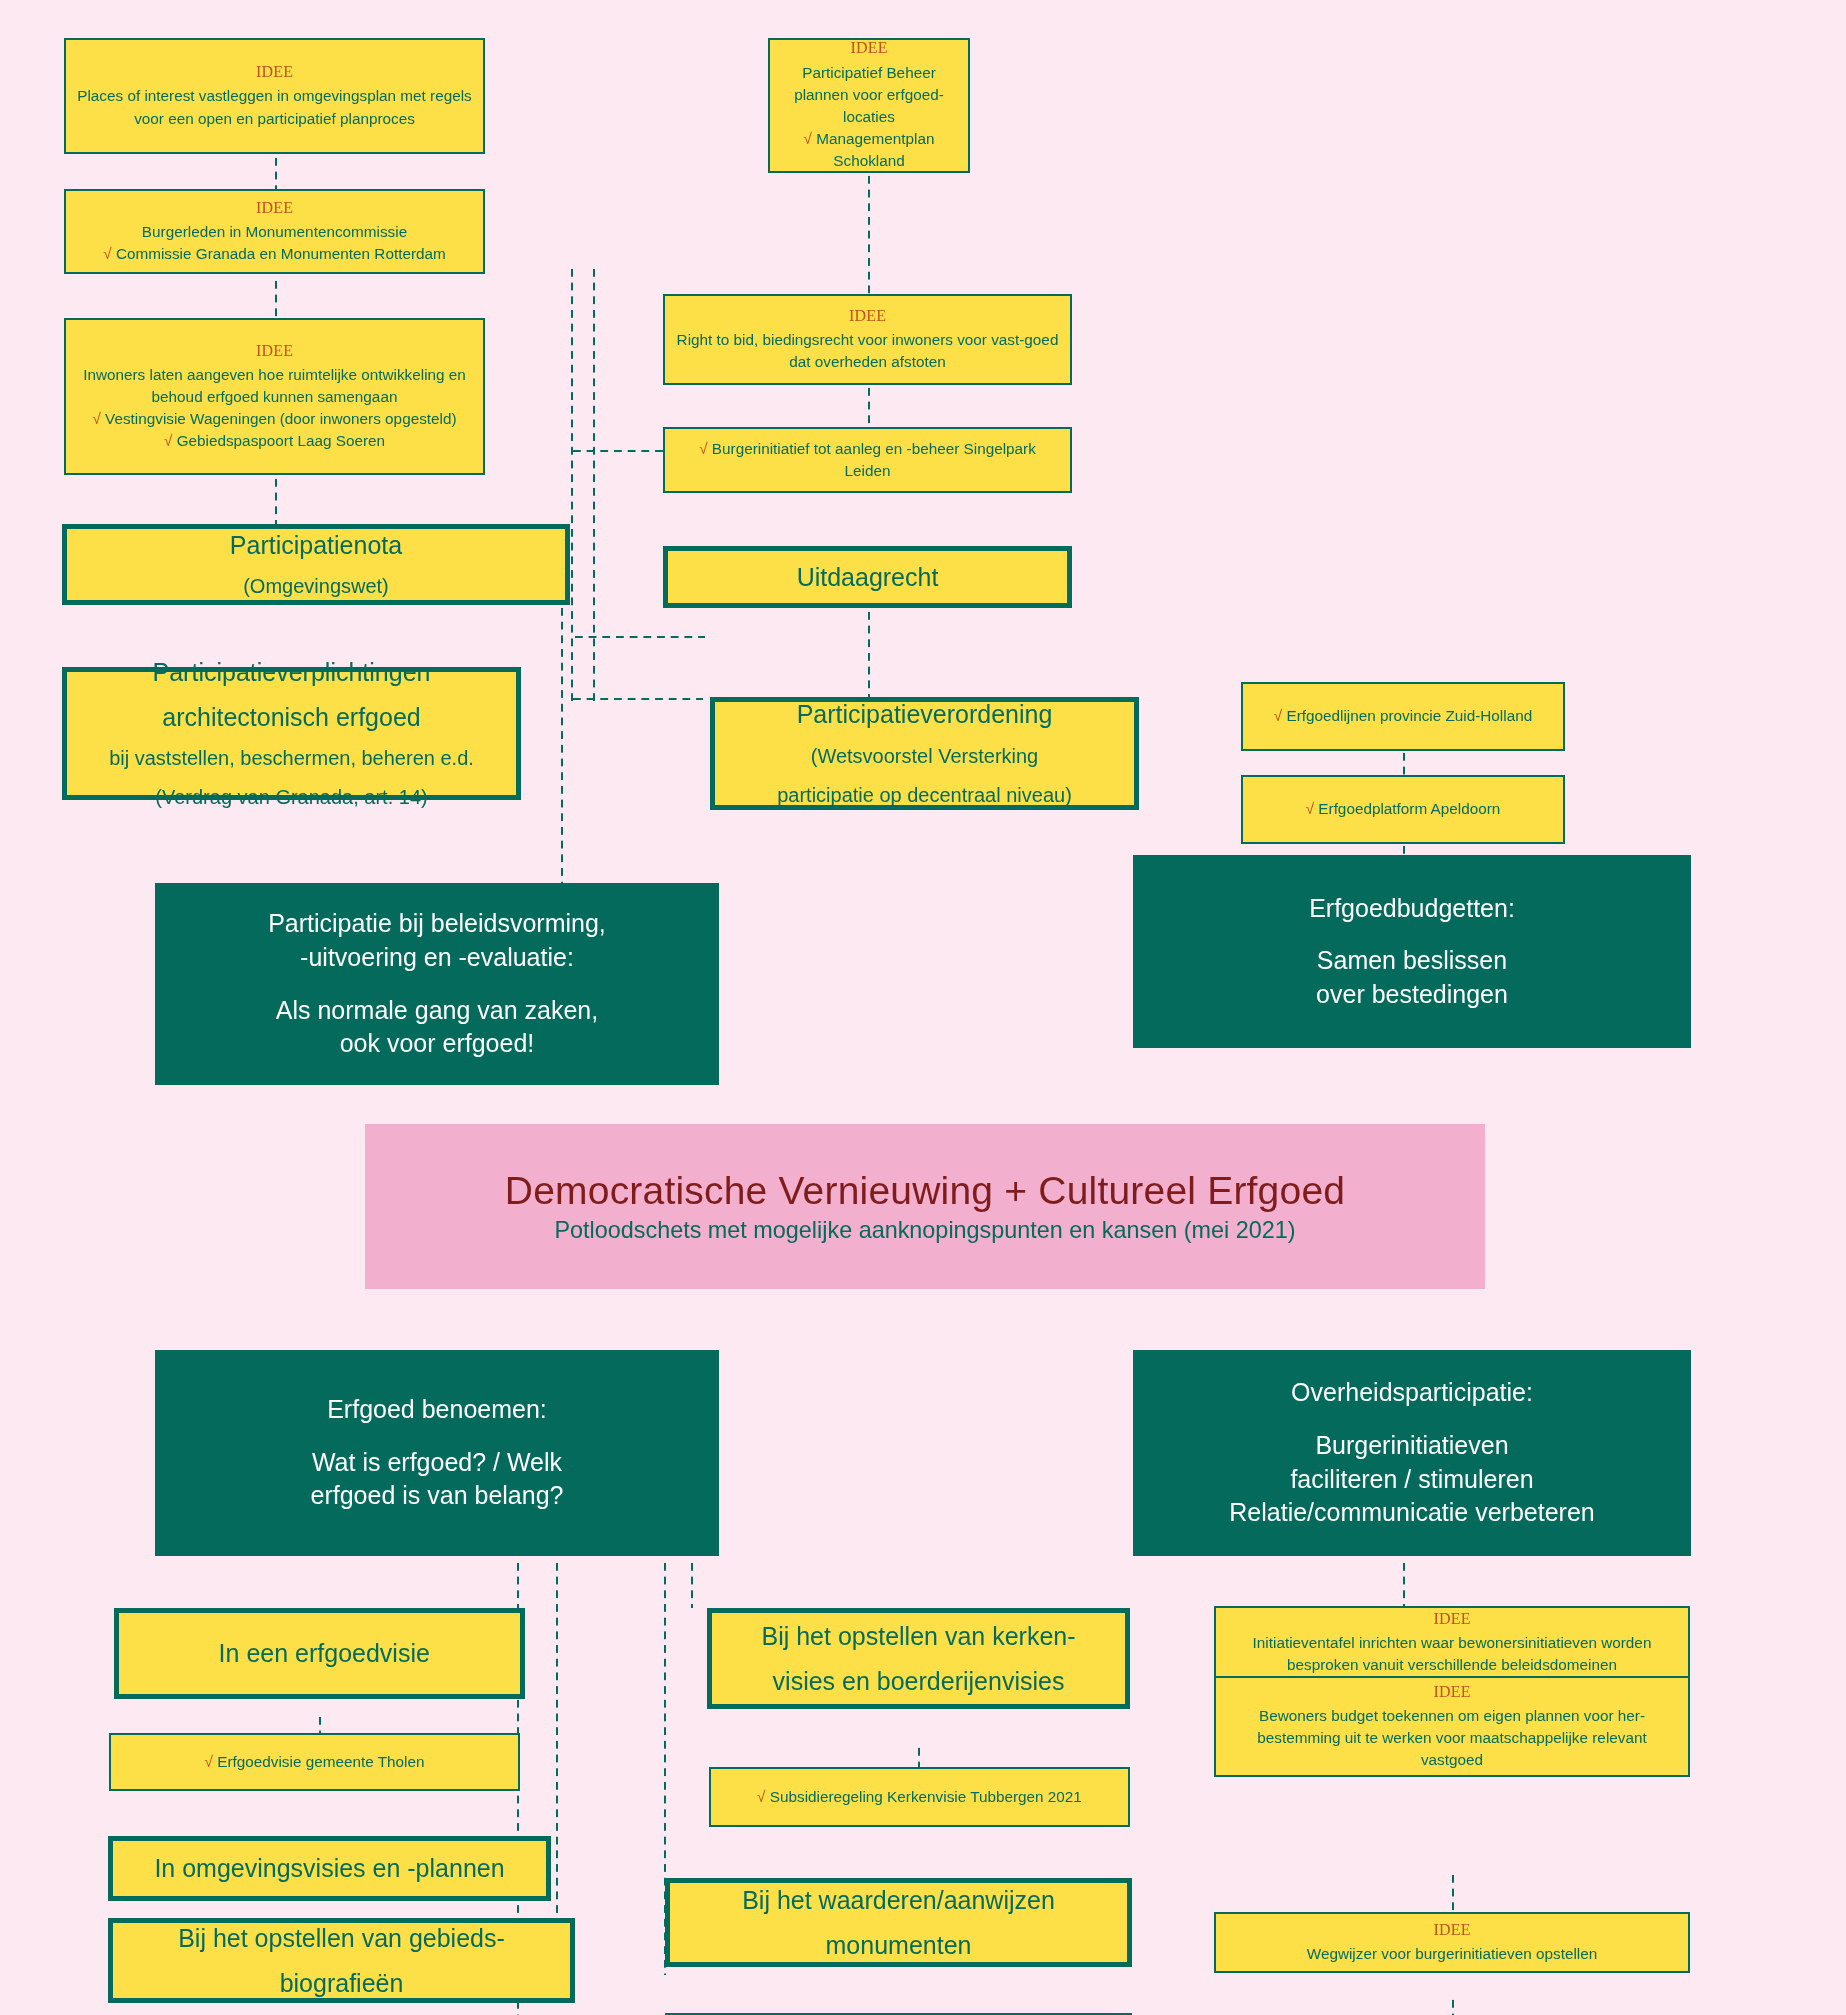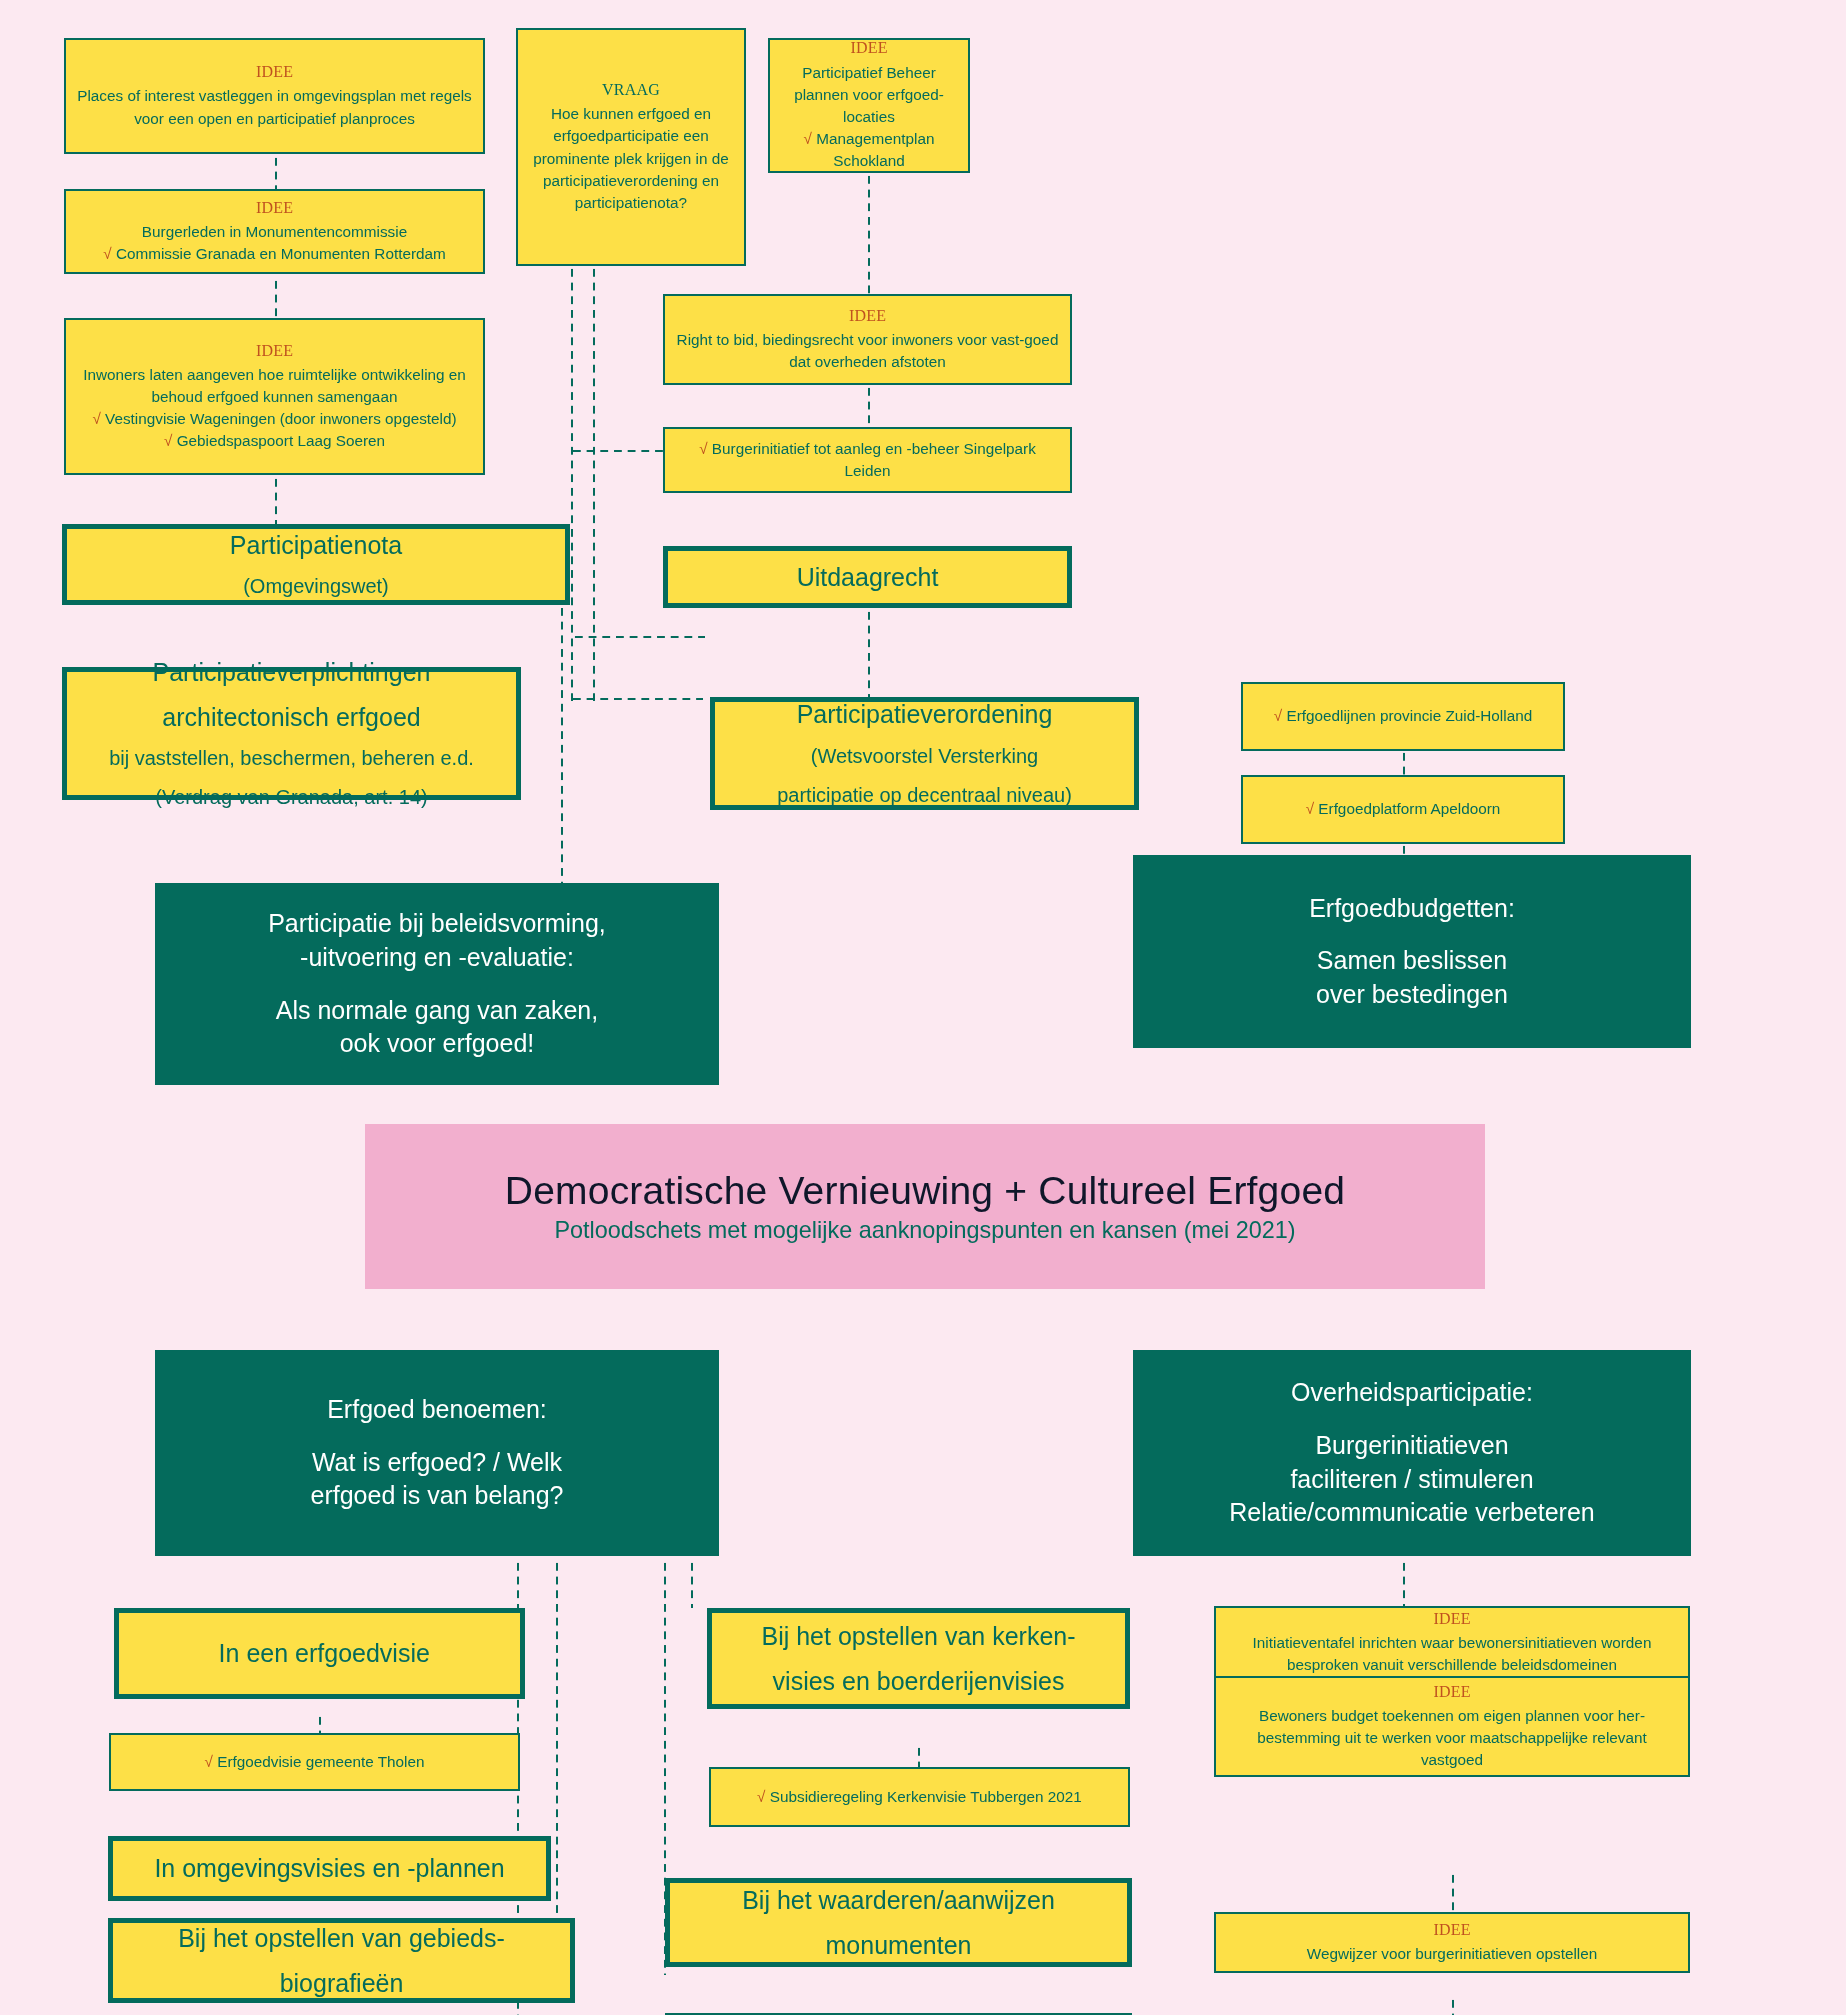--- a/index.html
+++ b/index.html
@@ -76,21 +76,21 @@
   .banner{
     position:absolute;
     background:#f2afce;
     display:flex;
     flex-direction:column;
     align-items:center;
     justify-content:center;
     text-align:center;
   }
   .banner .b-title{
-    color:#0f172a;
+    color:#7f1d1d;
     font-size:39px;
     line-height:1.12;
     letter-spacing:0.2px;
   }
   .banner .b-sub{
     color:#046b5c;
     font-size:23.4px;
     line-height:1.2;
     margin-top:4px;
   }
@@ -140,24 +140,20 @@
     <div class="kicker">IDEE</div>
     <div class="small-txt">Places of interest vastleggen in omgevingsplan met regels voor een open en participatief planproces</div>
   </div>
 
   <div class="box thin" style="left:64px;top:189px;width:421px;height:85px;">
     <div class="kicker">IDEE</div>
     <div class="small-txt">Burgerleden in Monumentencommissie</div>
     <div class="small-txt"><span class="chk">√</span> <span>Commissie Granada en Monumenten Rotterdam</span></div>
   </div>
 
-  <div class="box thin" style="left:516px;top:28px;width:230px;height:238px;">
-    <div class="kicker" style="color:#046b5c;">VRAAG</div>
-    <div class="small-txt">Hoe kunnen erfgoed en erfgoedparticipatie een prominente plek krijgen in de participatieverordening en participatie­nota?</div>
-  </div>
 
   <div class="box thin" style="left:768px;top:38px;width:202px;height:135px;">
     <div class="kicker">IDEE</div>
     <div class="small-txt">Participatief Beheer plannen voor erfgoed-locaties</div>
     <div class="small-txt"><span class="chk">√</span> <span>Managementplan Schokland</span></div>
   </div>
 
   <div class="box thin" style="left:64px;top:318px;width:421px;height:157px;">
     <div class="kicker">IDEE</div>
     <div class="small-txt">Inwoners laten aangeven hoe ruimtelijke ontwikkeling en behoud erfgoed kunnen samengaan</div>

